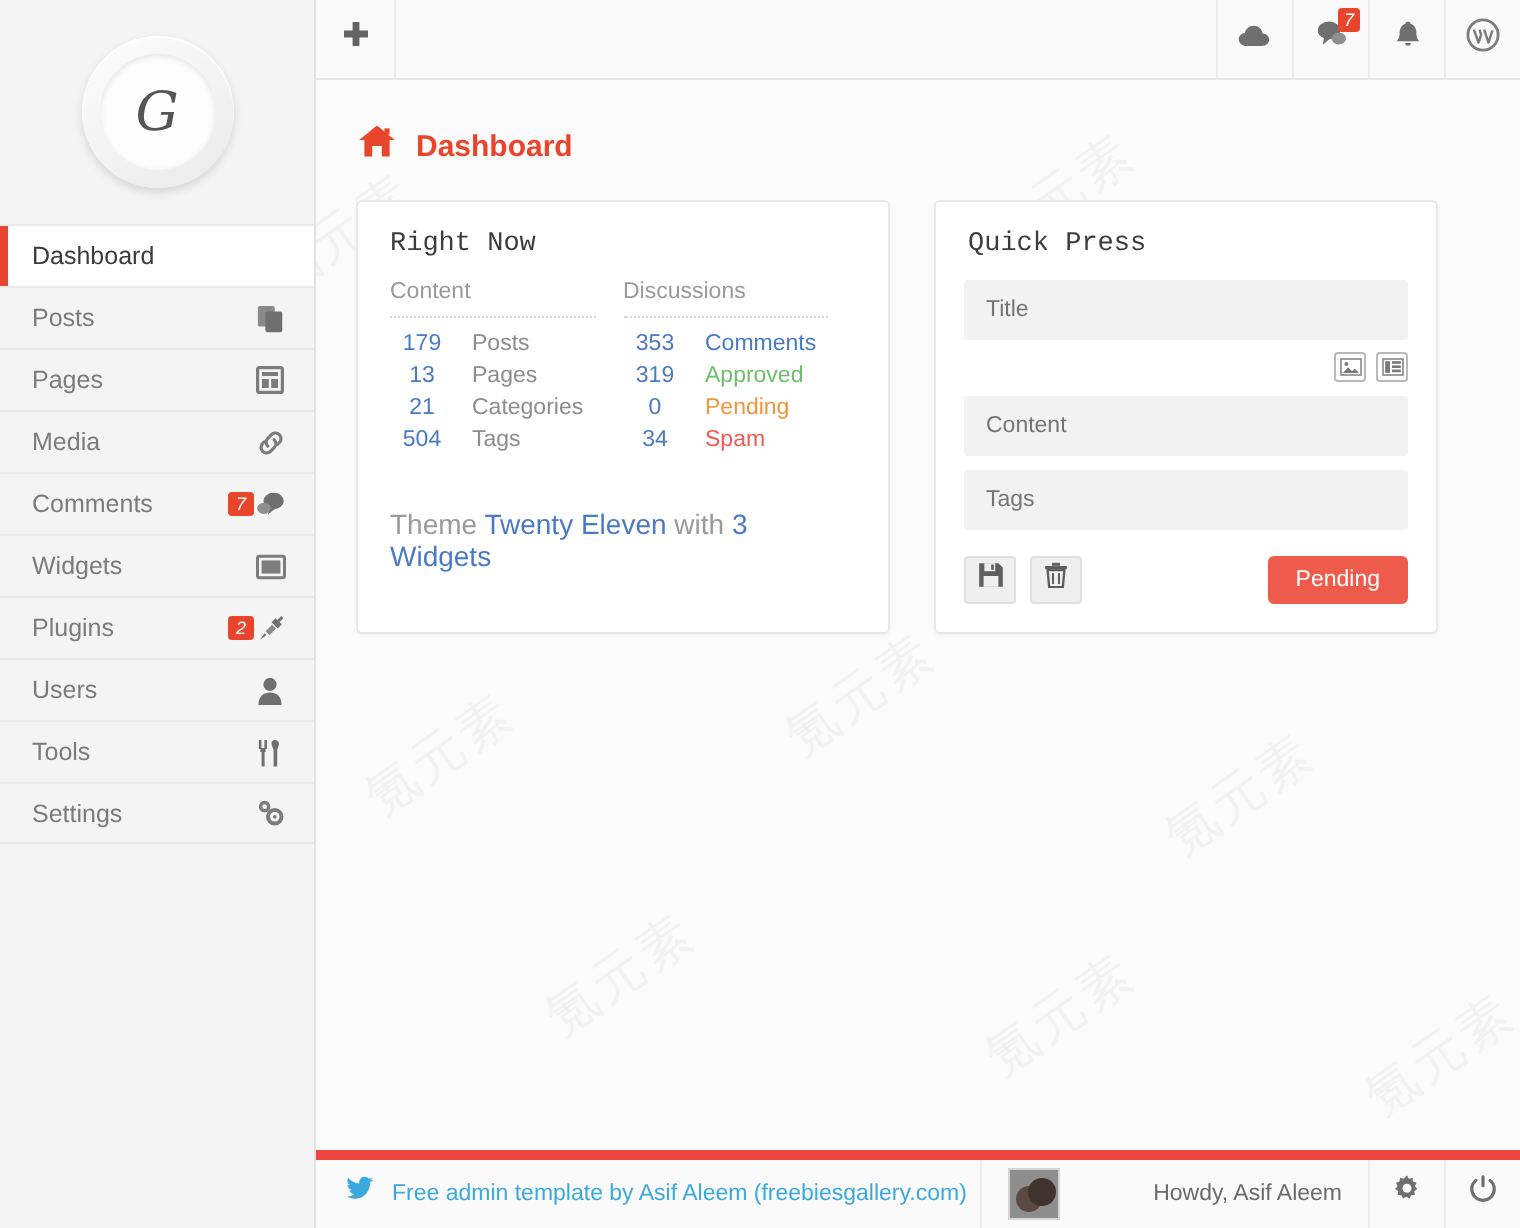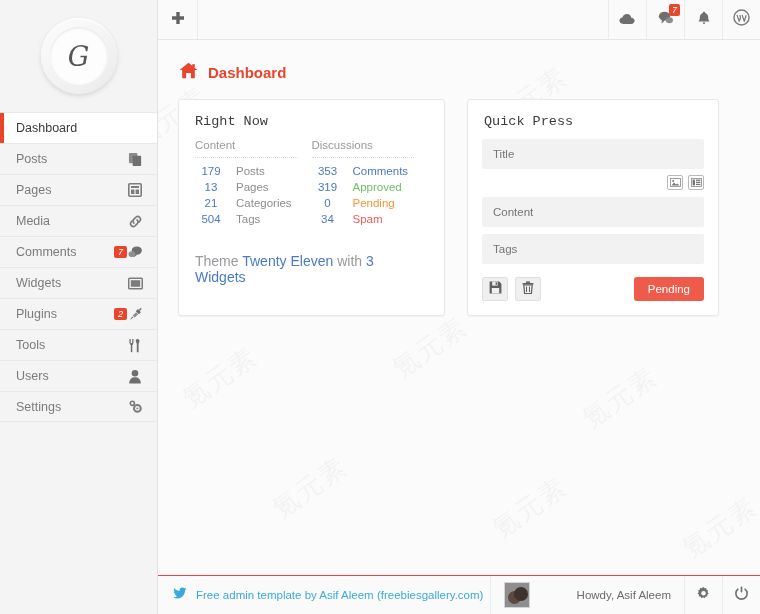--- a/index.html
+++ b/index.html
@@ -151,21 +151,21 @@
     margin-right: 7px; cursor: pointer;
   }
   .qp-publish {
     margin-left: auto; background: #ef5b4b; color: #fff; border: none;
     border-radius: 3px; font-size: 11.5px; padding: 6px 14px; cursor: pointer;
     font-family: "Liberation Sans", sans-serif;
   }
 
   
   .footer {
-    height: 39px; background: #fafafa; border-top: 1px solid #ef4444;
+    height: 39px; background: #fafafa; border-top: 5px solid #ef4444;
     display: flex; align-items: stretch; position: relative; z-index: 10;
   }
   .ft-left {
     flex: 1; display: flex; align-items: center; gap: 9px; padding-left: 14px;
   }
   .ft-link { color: #3ba9dd; font-size: 11.5px; text-decoration: none; }
   .ft-user {
     display: flex; align-items: center; gap: 9px; padding: 0 13px;
     border-left: 1px solid #ececec;
   }
@@ -268,38 +268,38 @@
           <svg width="15" height="15" viewBox="0 0 16 16">
               <path d="M10.5 2.2 L13.8 5.5 L11.6 7.7 L8.3 4.4 Z" fill="#6f6f6f"></path>
               <rect x="6.4" y="6" width="3" height="5" transform="rotate(45 7.9 8.5)" fill="#8a8a8a"></rect>
               <path d="M4.6 10.2 L2 13.8 L5.6 11.2 Z" fill="#6f6f6f"></path>
               <rect x="12.2" y="1.2" width="1.6" height="3" transform="rotate(45 13 2.7)" fill="#6f6f6f"></rect>
             </svg>
         </span>
       </li>
 
       <li class="nav-item">
+        <span class="nav-label">Users</span>
+        <span class="nav-ico">
+          <svg width="14" height="15" viewBox="0 0 14 15">
+              <circle cx="7" cy="4.2" r="3.3" fill="#6f6f6f"></circle>
+              <path d="M1.2 14.5 C1.2 9.9 4 8.2 7 8.2 C10 8.2 12.8 9.9 12.8 14.5 Z" fill="#6f6f6f"></path>
+            </svg>
+        </span>
+      </li>
+
+      <li class="nav-item">
         <span class="nav-label">Tools</span>
         <span class="nav-ico">
           <svg width="14" height="15" viewBox="0 0 14 15">
               <rect x="1.4" y="1" width="1.3" height="4.5" fill="#6f6f6f"></rect>
               <rect x="4.2" y="1" width="1.3" height="4.5" fill="#6f6f6f"></rect>
               <rect x="2.2" y="5" width="2.6" height="2" fill="#6f6f6f"></rect>
               <rect x="2.8" y="6.6" width="1.5" height="7.6" fill="#6f6f6f"></rect>
               <path d="M9.4 1 C8.1 1 7.4 2.2 7.9 3.6 L8.8 6 L8.8 14.2 L10.6 14.2 L10.6 6 L11.4 3.6 C11.9 2.2 10.8 1 9.4 1 Z" fill="#6f6f6f"></path>
-            </svg>
-        </span>
-      </li>
-
-      <li class="nav-item">
-        <span class="nav-label">Users</span>
-        <span class="nav-ico">
-          <svg width="14" height="15" viewBox="0 0 14 15">
-              <circle cx="7" cy="4.2" r="3.3" fill="#6f6f6f"></circle>
-              <path d="M1.2 14.5 C1.2 9.9 4 8.2 7 8.2 C10 8.2 12.8 9.9 12.8 14.5 Z" fill="#6f6f6f"></path>
             </svg>
         </span>
       </li>
 
       <li class="nav-item">
         <span class="nav-label">Settings</span>
         <span class="nav-ico">
           <svg width="15" height="15" viewBox="0 0 16 16">
               <circle cx="10" cy="10" r="3.6" fill="none" stroke="#7c7c7c" stroke-width="2.1"></circle>
               <circle cx="10" cy="10" r="1" fill="#7c7c7c"></circle>

